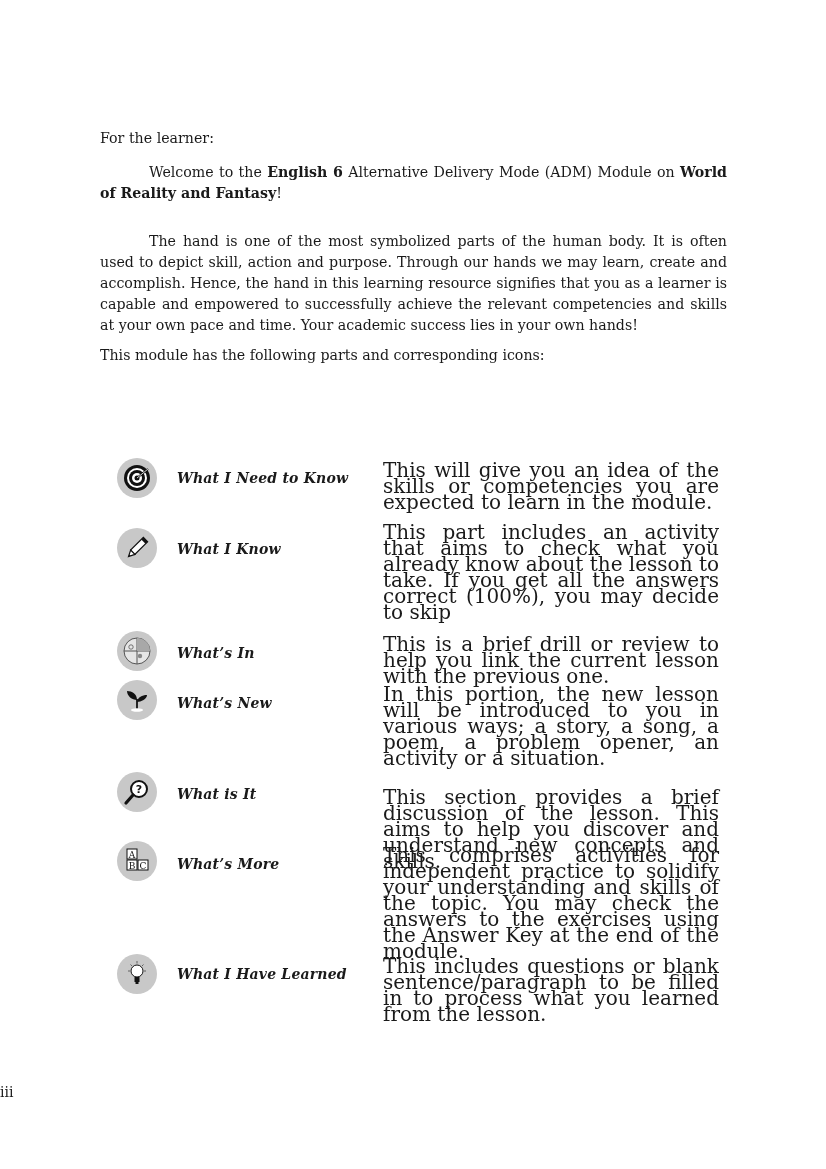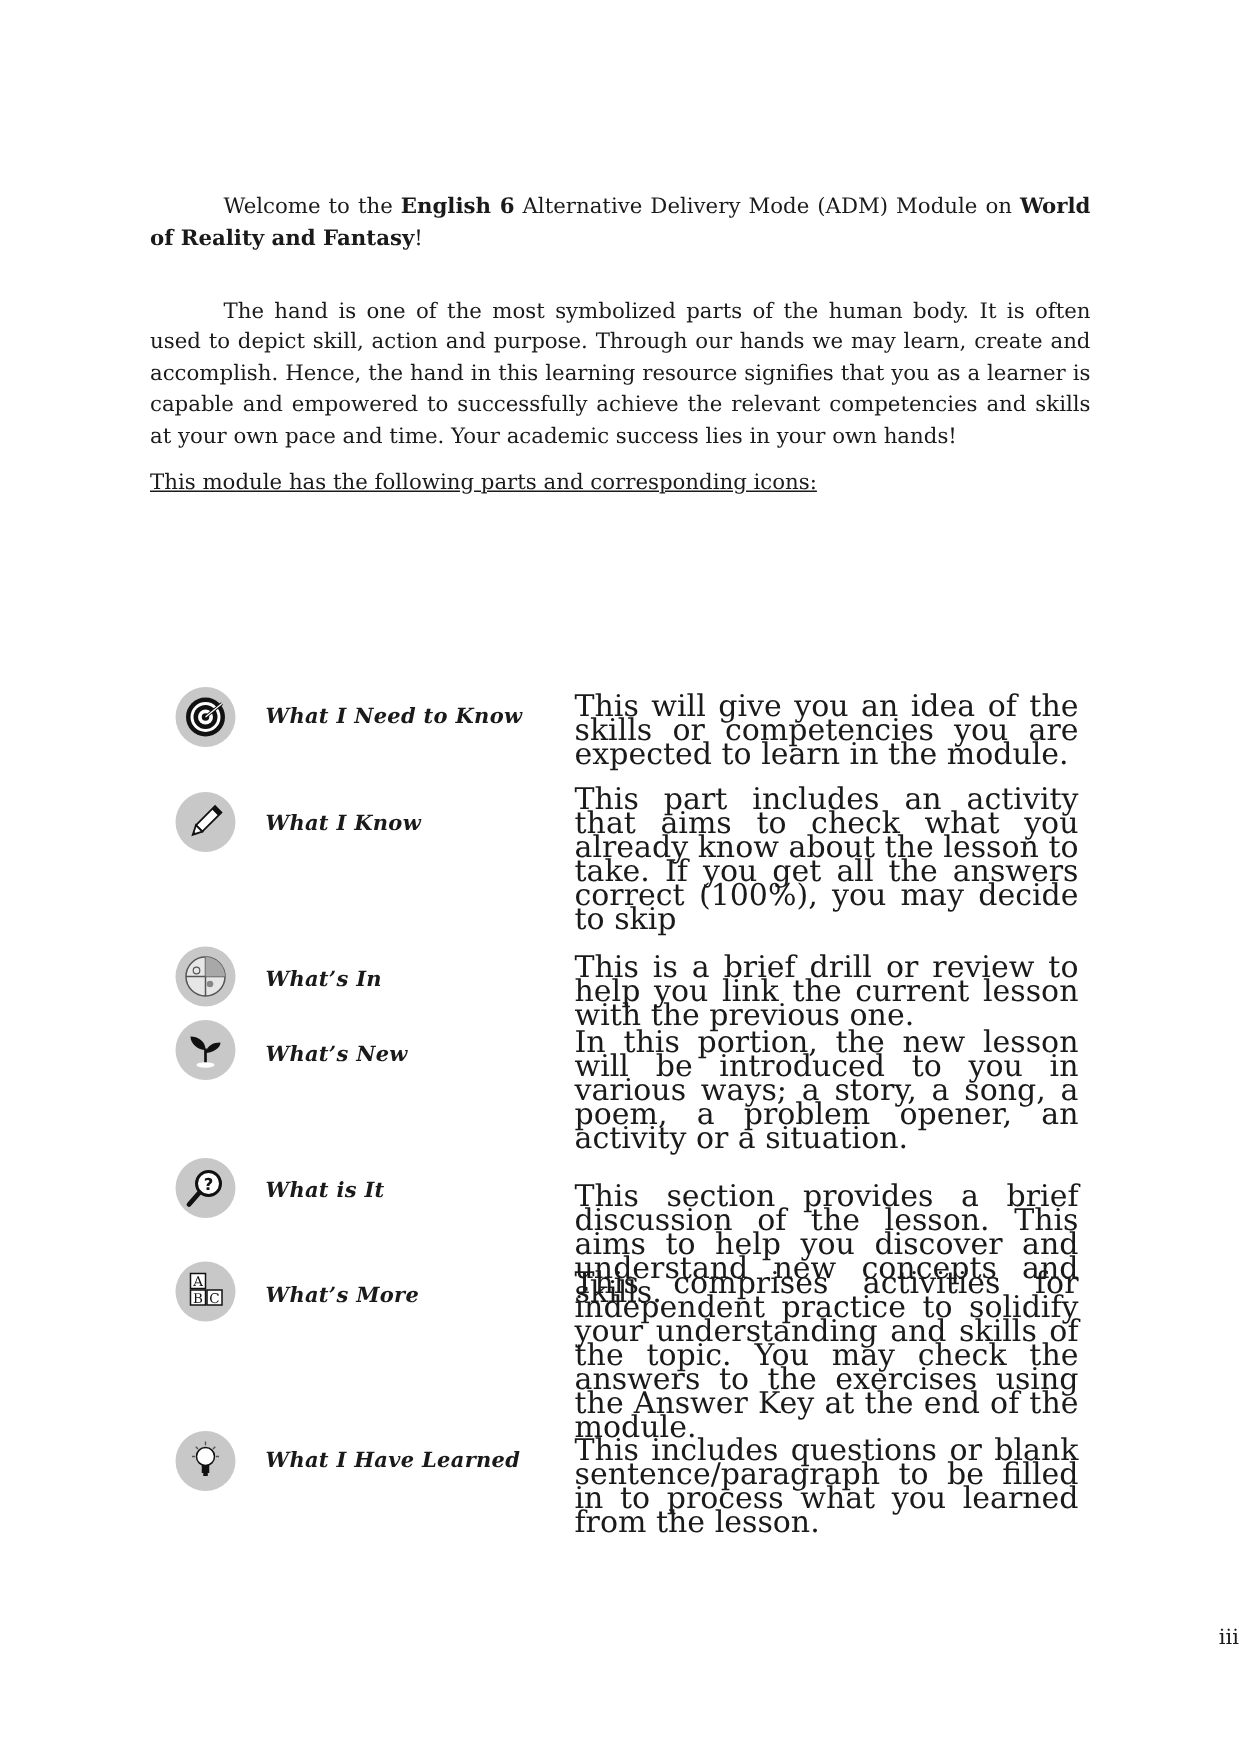--- a/index.html
+++ b/index.html
@@ -2,40 +2,41 @@
 <html><head>
 <meta charset="utf-8">
 <style>
   html, body { margin: 0; padding: 0; background: #ffffff; }
   body { width: 826px; height: 1169px; position: relative; overflow: hidden;
          font-family: "DejaVu Serif", "Liberation Serif", serif; color: #1a1a1a; }
   .page { position: absolute; left: 100px; top: 128px; width: 627px; font-size: 14.2px; line-height: 20.8px; }
   p { margin: 0; }
   .just { text-align: justify; }
   .indent { text-indent: 49px; }
-  .gap1 { }
+  .gap1 { margin-top: 13px; }
   .gap2 { margin-top: 28px; }
-  .gap3 { margin-top: 10px; text-decoration: underline; }
+  .gap3 { margin-top: 10px; }
   b { font-weight: bold; }
 
   .parts { position: absolute; left: 100px; top: 460px; width: 627px; }
   .row { position: absolute; left: 0; width: 627px; }
   .icon { position: absolute; left: 17px; width: 40px; height: 40px; border-radius: 50%;
           background: #c8c8c8; display: flex; align-items: center; justify-content: center; }
   .icon svg { width: 30px; height: 30px; display: block; }
   .label { position: absolute; left: 77px; font-weight: bold; font-style: italic; font-size: 14px;
            font-family: "DejaVu Serif", serif; letter-spacing: 0.2px; white-space: nowrap; text-align: center; }
   .desc { position: absolute; left: 283px; width: 336px; font-size: 20px; line-height: 16px; text-align: justify; }
 
-  .footer { position: absolute; top: 1084px; left: 0; width: 826px; text-align: right; font-size: 14px; }
+  .footer { position: absolute; top: 1084px; left: 0; width: 826px; text-align: left; font-size: 14px; }
 </style>
 </head>
 <body>
 
 <div class="page">
+  <p>For the learner:</p>
   <p class="just indent gap1"><span>Welcome to the </span><b>English 6</b><span> Alternative Delivery Mode (ADM) Module on </span><b>World of Reality and Fantasy</b><span>!</span></p>
   <p class="just indent gap2">The hand is one of the most symbolized parts of the human body. It is often used to depict skill, action and purpose. Through our hands we may learn, create and accomplish. Hence, the hand in this learning resource signifies that you as a learner is capable and empowered to successfully achieve the relevant competencies and skills at your own pace and time. Your academic success lies in your own hands!</p>
   <p class="gap3">This module has the following parts and corresponding icons:</p>
 </div>
 
 <div class="parts">
 
   <div class="row" style="top:0">
     <div class="icon" style="top:-2px">
       <svg viewBox="0 0 30 30">

